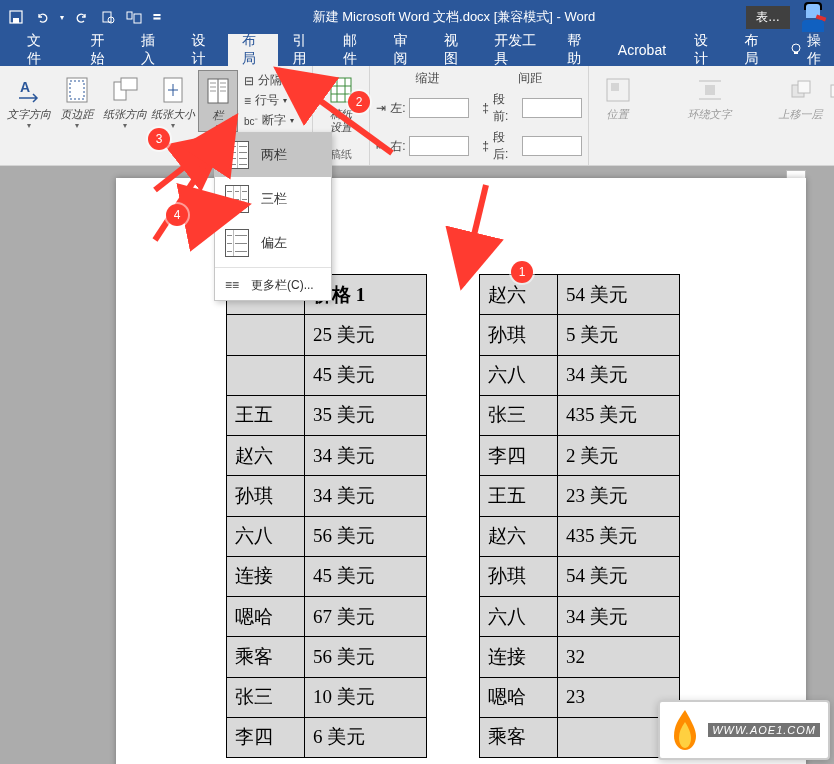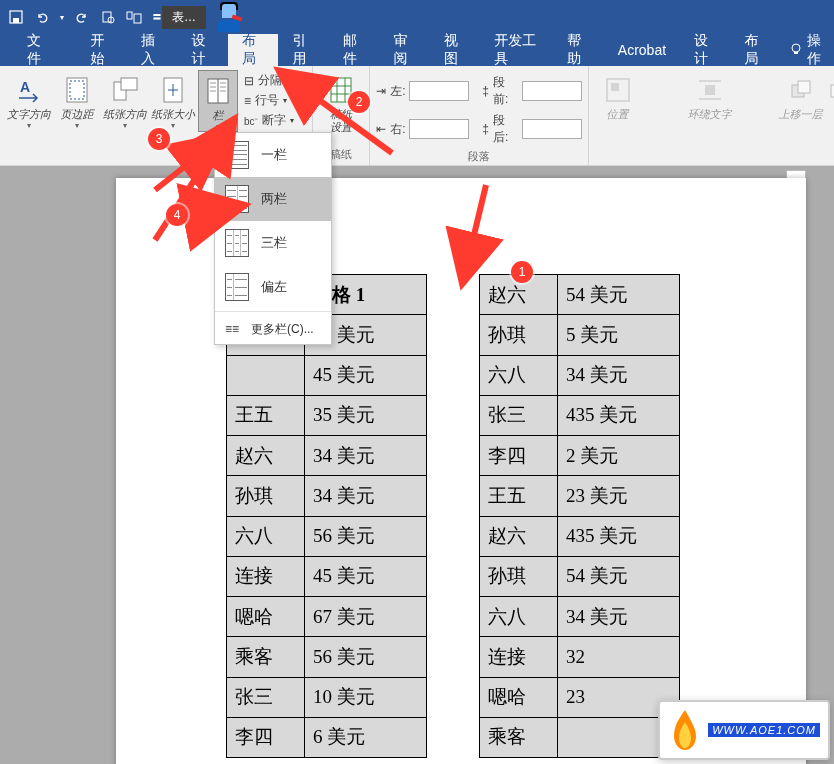--- a/index.html
+++ b/index.html
@@ -54,21 +54,21 @@
 .tbl-right td:first-child { width: 78px; }
 .tbl-right td:last-child { width: 122px; }
 
 .marker { position: absolute; width: 22px; height: 22px; border-radius: 50%; background: #FF3B30; color: #fff; font-size: 12px; display: flex; align-items: center; justify-content: center; z-index: 100; box-shadow: 0 0 0 2px rgba(255,255,255,.5); }
 .arrow { position: absolute; z-index: 90; pointer-events: none; }
 
 .watermark { position: absolute; right: 4px; bottom: 4px; z-index: 200; background: #fff; border: 2px solid #ccc; border-radius: 4px; padding: 6px 8px; display: flex; align-items: center; gap: 6px; box-shadow: 0 2px 8px rgba(0,0,0,.2); }
 .watermark .flame { width: 34px; height: 44px; }
 .watermark .txt { display: flex; flex-direction: column; }
 .watermark .txt .cn { font-size: 20px; font-weight: bold; color: #111; }
-.watermark .txt .en { font-size: 11px; font-style: italic; color: #fff; background: #1d4ed8; padding: 1px 4px; text-align: center; letter-spacing: 1px; }
+.watermark .txt .en { font-size: 11px; font-style: italic; color: #fff; background: #737373; padding: 1px 4px; text-align: center; letter-spacing: 1px; }
 
 .avatar { width: 30px; height: 30px; position: relative; }
 .avatar .head { position:absolute; top:2px; left:8px; width:14px; height:14px; background:#88C0FF; border-radius:3px 3px 0 0; }
 .avatar .hair { position:absolute; top:0; left:6px; width:18px; height:8px; background:#000; border-radius:4px 4px 0 0; }
 .avatar .body { position:absolute; bottom:0; left:4px; width:22px; height:12px; background:#1060C0; border-radius:4px 4px 0 0; }
 .avatar .scarf { position:absolute; top:14px; left:18px; width:10px; height:4px; background:#E03030; transform:rotate(20deg); }
 </style>
 </head>
 <body>
 
@@ -100,20 +100,21 @@
         </svg>
       </span>
     <span class="icon">
         <svg width="16" height="14" viewBox="0 0 16 14">
           <rect x="1" y="2" width="5" height="7" fill="none" stroke="#fff"></rect>
           <rect x="8" y="4" width="7" height="9" fill="none" stroke="#fff"></rect>
         </svg>
       </span>
     <span style="color:#fff;font-size:10px;">〓</span>
   </div>
+  <div class="title">新建 Microsoft Word 文档.docx [兼容模式]  -  Word</div>
   <div class="right">
     <span class="tab-context">表…</span>
     <span class="avatar">
         <span class="hair"></span>
         <span class="head"></span>
         <span class="scarf"></span>
         <span class="body"></span>
       </span>
   </div>
 </div>
@@ -235,20 +236,24 @@
             </svg>
           </div>
         <div class="lbl" style="white-space:pre-line;">稿纸
 设置</div>
       </div>
     </div>
     <div class="label">稿纸</div>
   </div>
 
   <div class="group" style="width:280px;">
+    <div class="group-hdr">
+      <span>缩进</span>
+      <span>间距</span>
+    </div>
     <div class="controls" style="flex-direction:column;gap:4px;padding-top:4px;">
       <div class="ind-row">
         <span>⇥</span>
           <span>左:</span>
         <span class="spin"></span>
         <span style="width:6px;"></span>
         <span>‡</span>
           <span>段前:</span>
         <span class="spin"></span>
       </div>
@@ -303,32 +308,20 @@
             </svg>
           </div>
         <div class="lbl">下</div>
       </div>
     </div>
     <div class="label" style="align-self:flex-end;">排</div>
   </div>
 </div>
 
 <div class="dropdown">
-  <div class="item">
-    <div class="thumb">
-        <div class="col">
-          <div class="line"></div>
-          <div class="line"></div>
-          <div class="line"></div>
-          <div class="line"></div>
-          <div class="line"></div>
-        </div>
-      </div>
-    <span>一栏</span>
-  </div>
   <div class="item hover">
     <div class="thumb">
         <div class="col">
           <div class="line"></div>
           <div class="line"></div>
           <div class="line"></div>
           <div class="line"></div>
         </div>
         <div class="col">
           <div class="line"></div>

